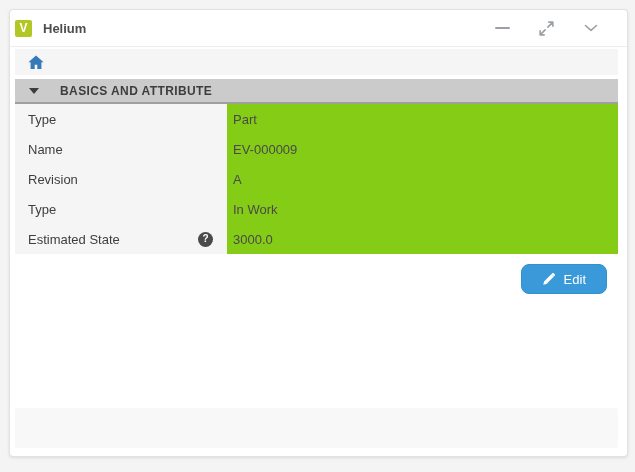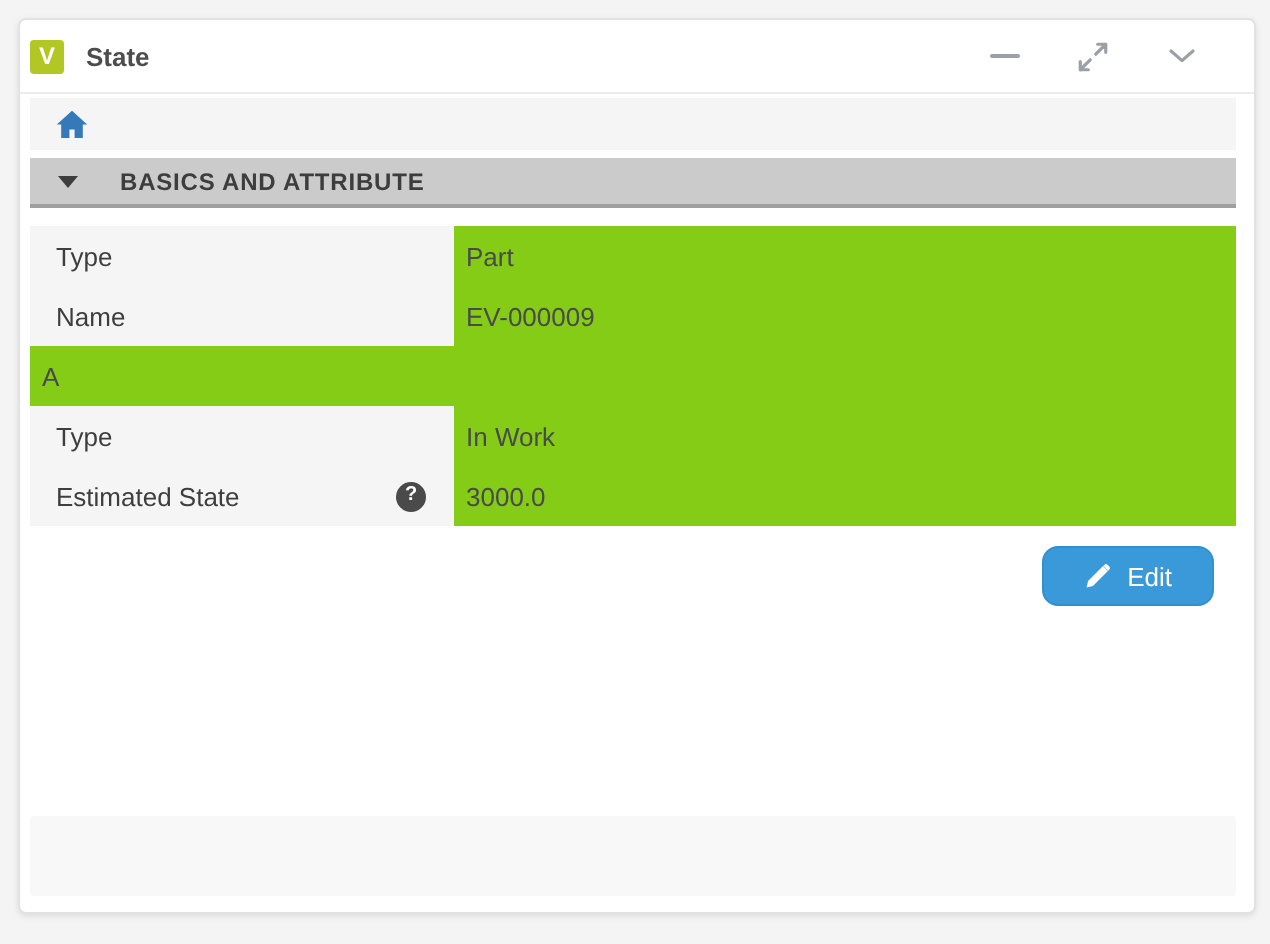--- a/index.html
+++ b/index.html
@@ -84,21 +84,21 @@
     border-top: 6px solid #3d3d3d;
   }
   .section-title {
     font-size: 12px;
     font-weight: bold;
     color: #3d3d3d;
     letter-spacing: 0.4px;
     padding-left: 10px;
   }
   
-  .form { margin-top: 9px; }
+  .form { margin-top: 0; }
   .form-row { display: flex; height: 30px; }
   .label-cell {
     width: 212px;
     background: #f5f5f6;
     display: flex;
     align-items: center;
     padding: 0 14px 0 13px;
     font-size: 13px;
     color: #3e3e3e;
   }
@@ -153,21 +153,21 @@
     border-radius: 2px;
   }
 </style>
 </head>
 <body>
 
 <div class="panel">
 
   <div class="panel-header">
     <div class="logo">V</div>
-    <div class="panel-title">State</div>
+    <div class="panel-title">Helium</div>
     <div class="window-controls">
       <button class="wc-btn">
         <span class="minus-bar"></span>
       </button>
       <button class="wc-btn">
         <svg width="17" height="17" viewBox="0 0 16 16" fill="none" stroke="#9aa0a6" stroke-width="1.5" stroke-linecap="round" stroke-linejoin="round">
           <path d="M9.3 6.7L14 2M14 2h-3.8M14 2v3.8M6.7 9.3L2 14M2 14h3.8M2 14v-3.8"></path>
         </svg>
       </button>
       <button class="wc-btn">
@@ -197,20 +197,21 @@
         <div class="label-cell">Type</div>
         <div class="value-cell">Part</div>
       </div>
 
       <div class="form-row">
         <div class="label-cell">Name</div>
         <div class="value-cell">EV-000009</div>
       </div>
 
       <div class="form-row">
+        <div class="label-cell">Revision</div>
         <div class="value-cell">A</div>
       </div>
 
       <div class="form-row">
         <div class="label-cell">Type</div>
         <div class="value-cell">In Work</div>
       </div>
 
       <div class="form-row">
         <div class="label-cell">

